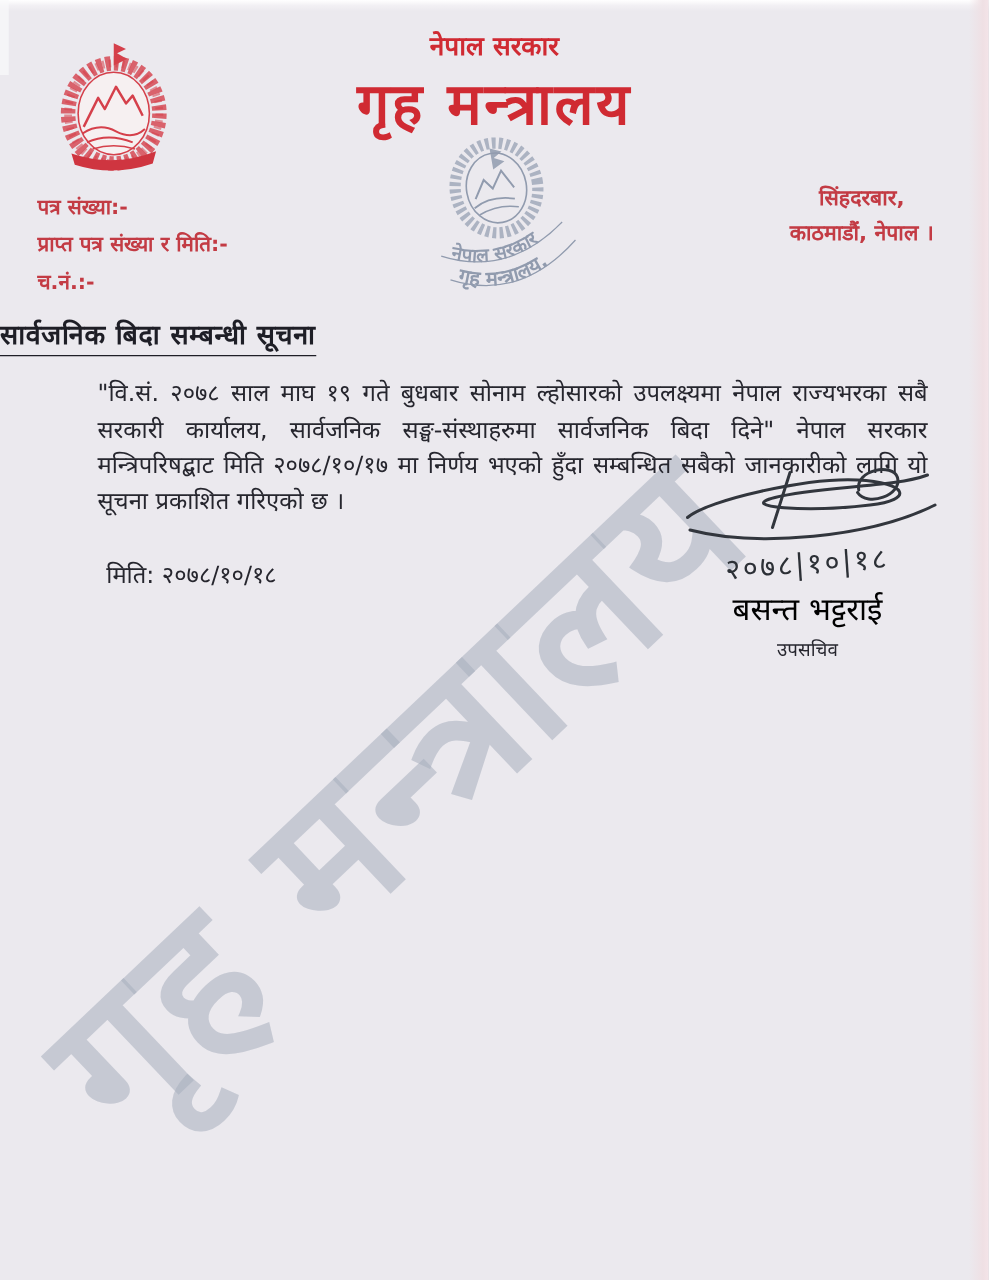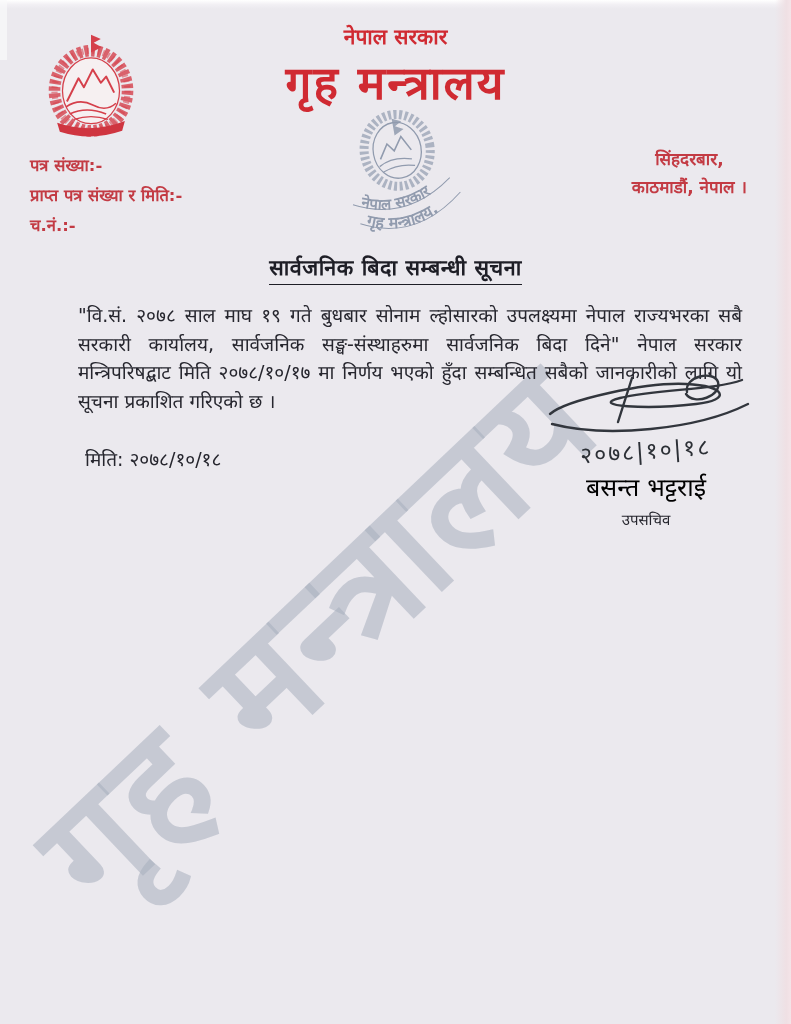--- a/index.html
+++ b/index.html
@@ -38,21 +38,21 @@
   .ministry-title{
     left:0;top:50px;width:100%;text-align:center;
     font-size:46px;font-weight:bold;color:#d02a32;letter-spacing:2px;
   }
   .emblem{left:42px;top:33px;}
   .stamp{left:322px;top:98px;transform:rotate(-10deg);opacity:.88;}
 
   .meta-labels{left:30px;top:151px;font-size:16.5px;font-weight:bold;color:#c33b44;line-height:30px;}
   .address{right:44px;top:145px;text-align:center;font-size:17px;font-weight:bold;color:#c33b44;line-height:28px;}
 
-  .notice-title-wrap{left:0;top:252px;width:100%;text-align:center;}
+  .notice-title-wrap{left:0;top:252px;width:100%;}
   .notice-title{
     display:inline-block;font-size:21.5px;font-weight:bold;color:#1e1e26;
     padding-bottom:3px;border-bottom:1.6px solid #1e1e26;letter-spacing:.5px;
   }
   .notice-body{
     left:78px;top:301px;width:664px;
     font-size:19px;line-height:28.5px;
     text-align:justify;color:#26262e;
   }
   .notice-date{left:85px;top:446px;font-size:19px;color:#26262e;}

